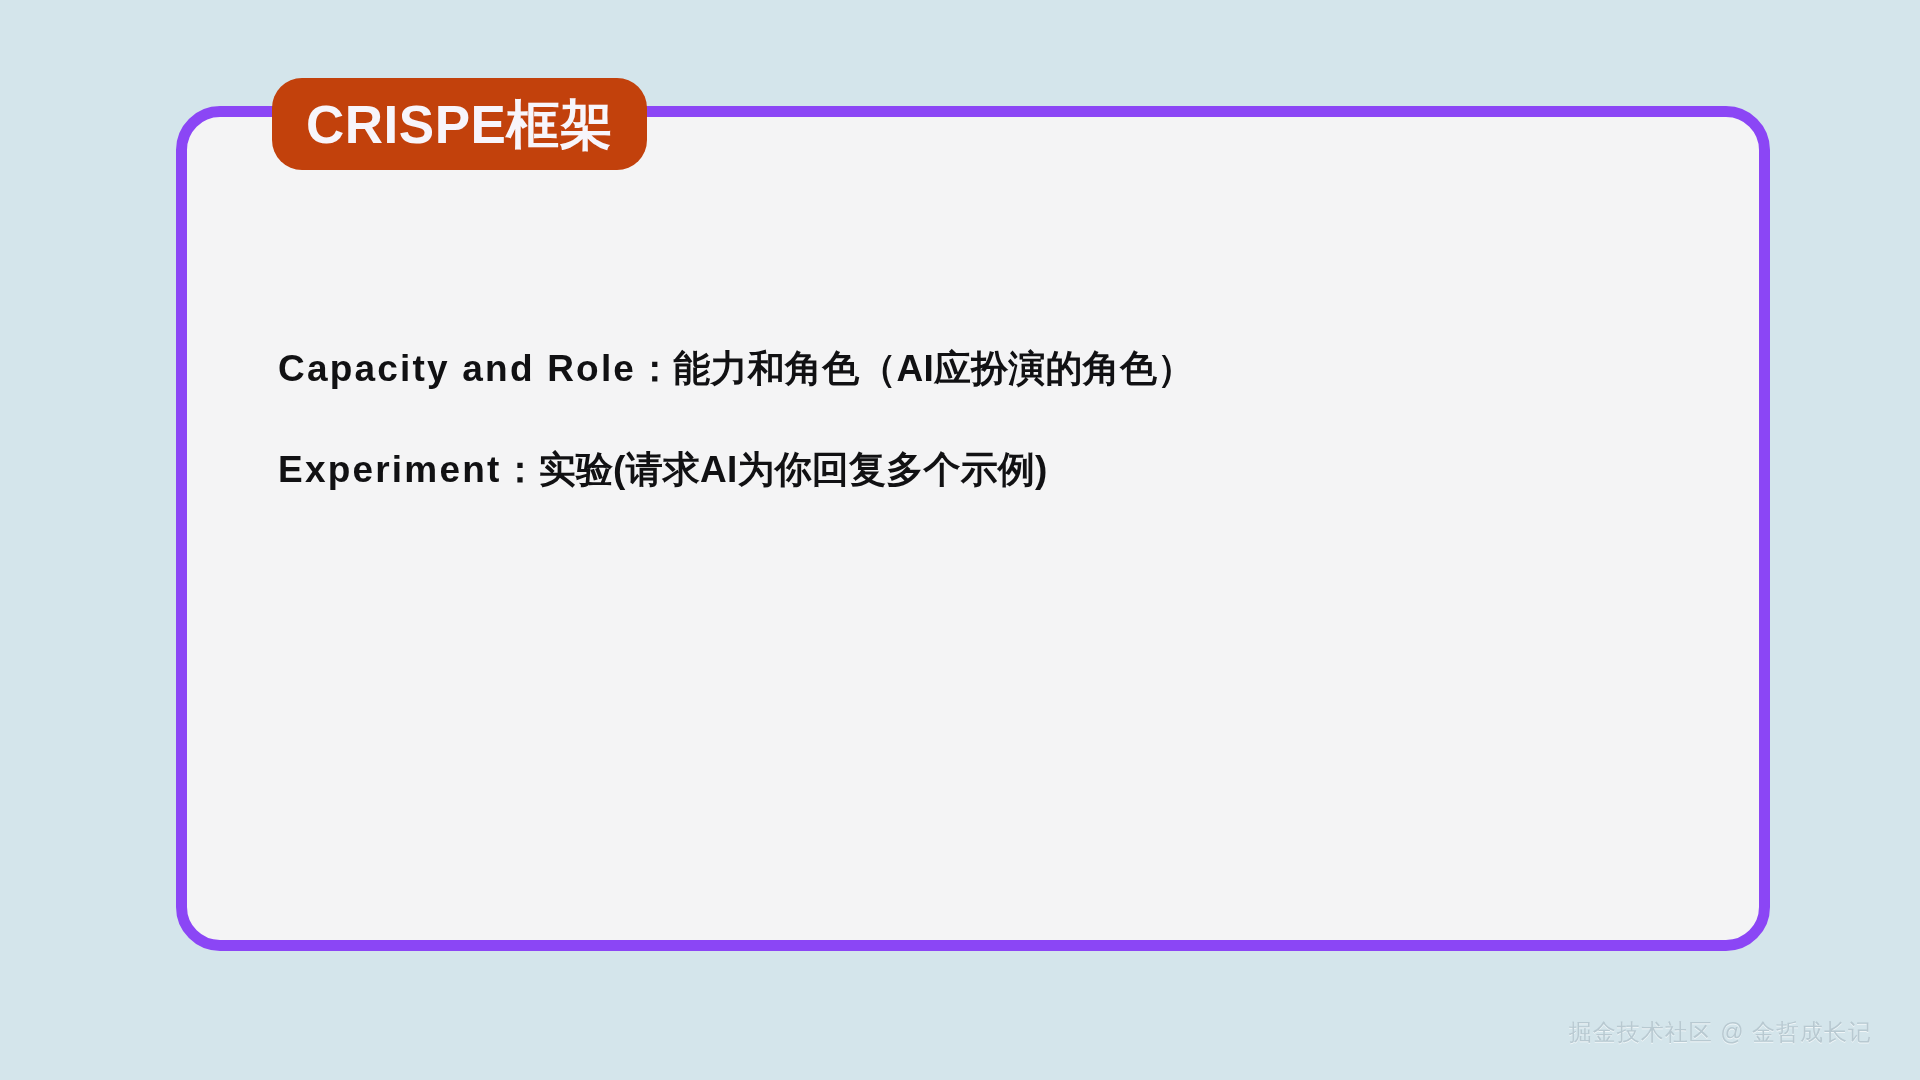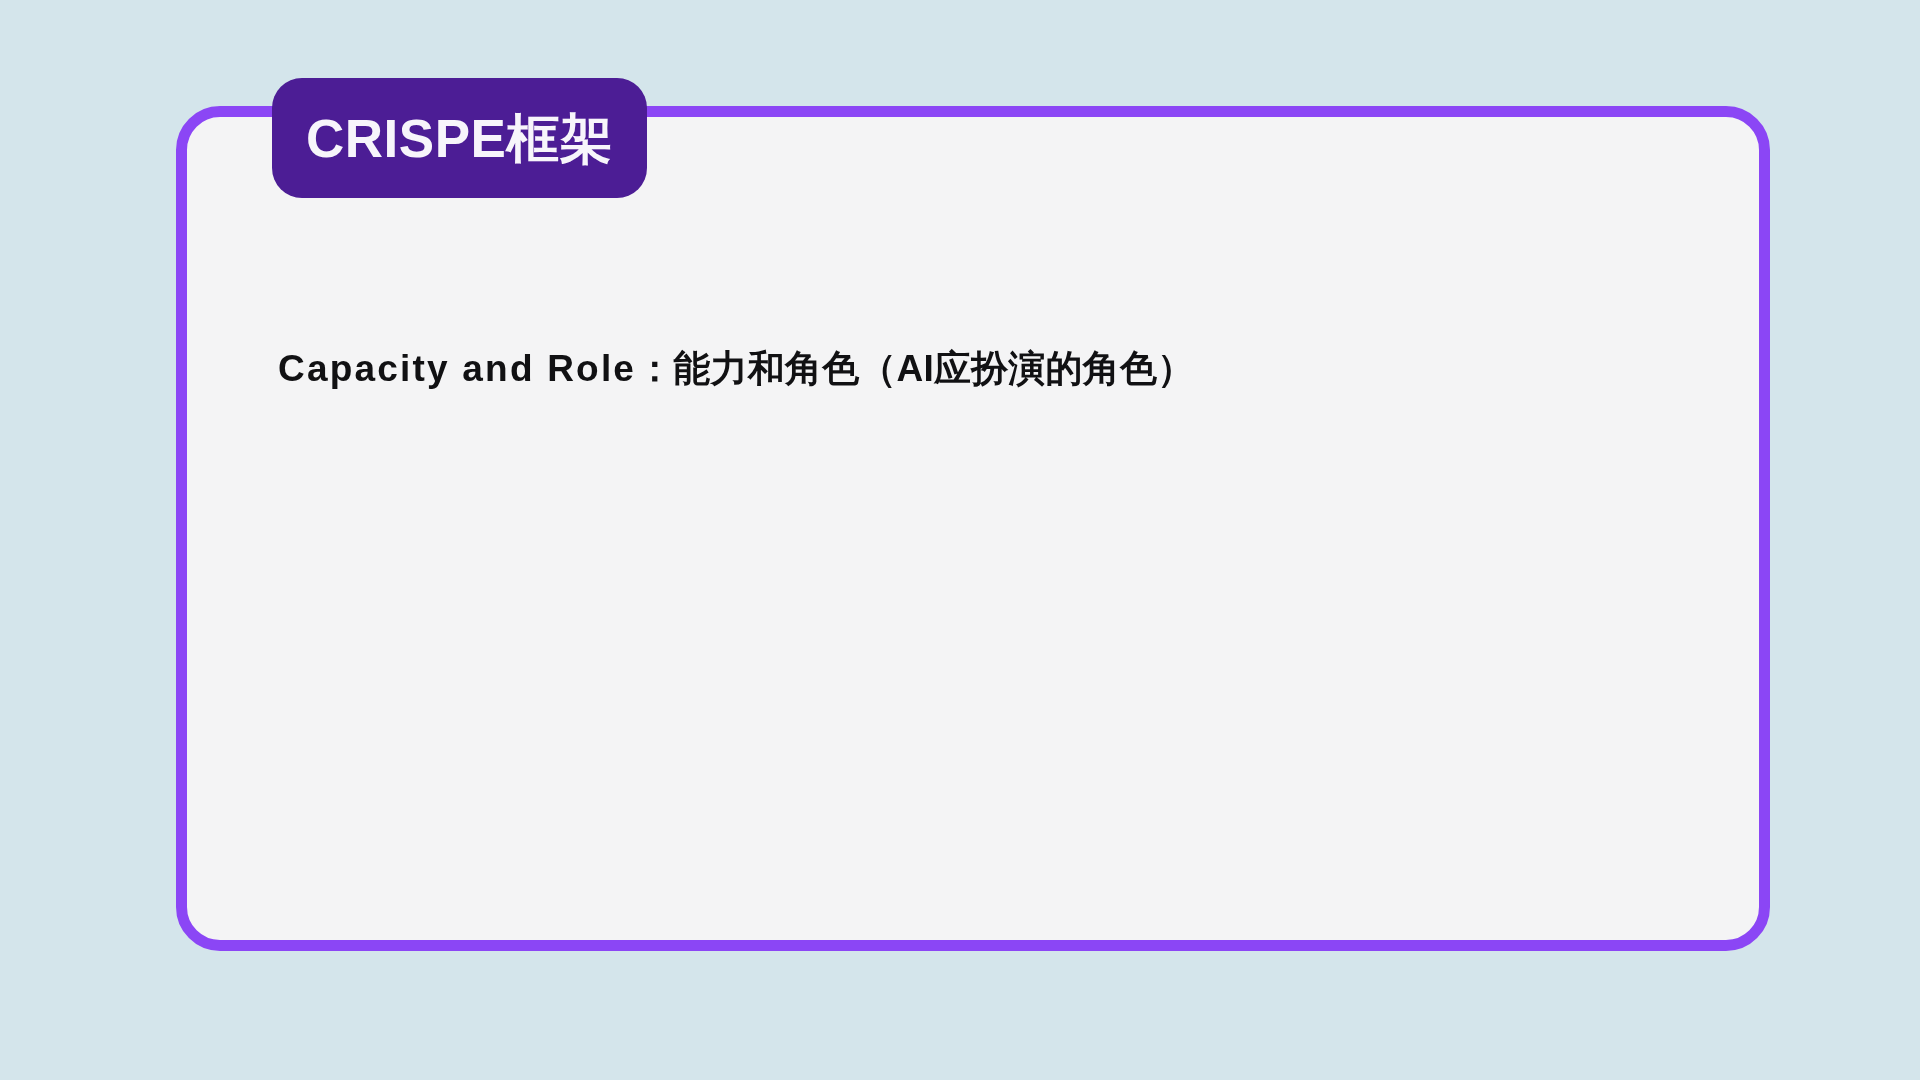--- a/index.html
+++ b/index.html
@@ -32,26 +32,26 @@
     border: 11px solid #8b46f5;
     border-radius: 44px;
     box-sizing: border-box;
   }
 
   
   #badge {
     position: absolute;
     left: 272px;
     top: 78px;
-    height: 120px;
+    height: 92px;
     padding: 0 34px;
     display: flex;
     align-items: center;
     justify-content: center;
-    background: #4c1d95;
+    background: #c2410c;
     border-radius: 30px;
     z-index: 5;
   }
   #badge .badge-text {
     color: #f7f5fb;
     font-size: 53px;
     font-weight: 700;
     letter-spacing: 0.5px;
     line-height: 1;
     white-space: nowrap;
@@ -104,17 +104,21 @@
 
   <div id="lines">
 
     <div class="line">
       <span class="lat">Capacity and Role</span><span>：</span><span>能力和角色（AI应扮演的角色）</span>
     </div>
 
 
 
 
+    <div class="line">
+      <span class="lat">Experiment</span><span>：</span><span>实验(请求AI为你回复多个示例)</span>
+    </div>
 
   </div>
 
+  <div id="watermark">掘金技术社区 @ 金哲成长记</div>
 
 </div>
 
 </body></html>

